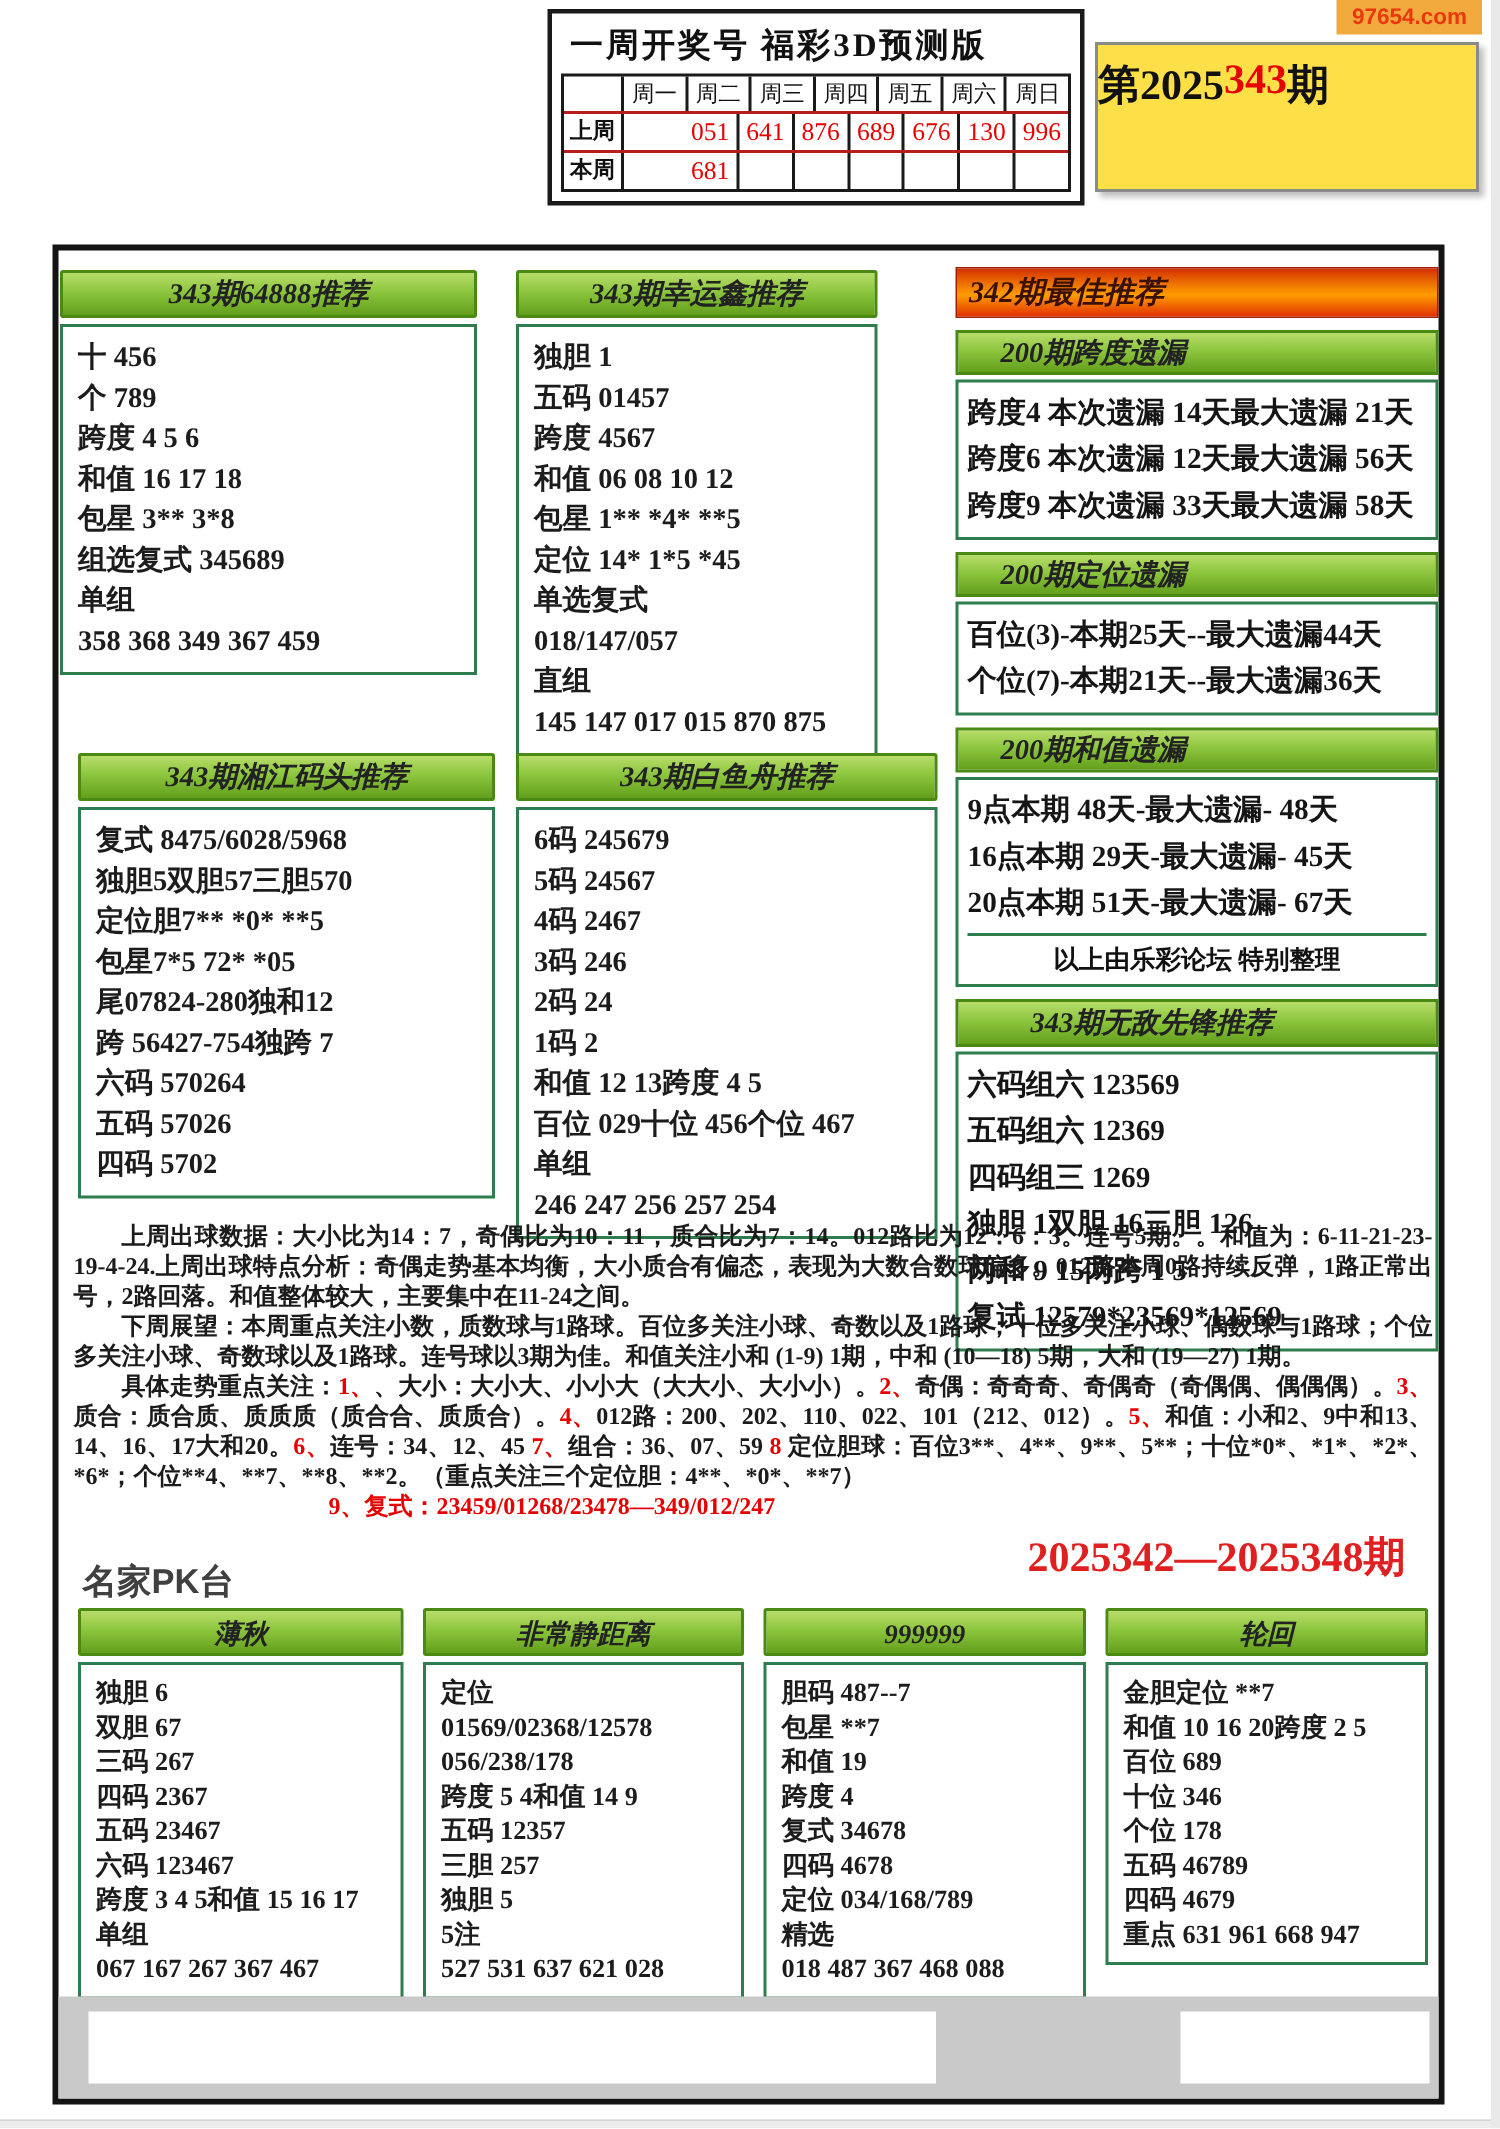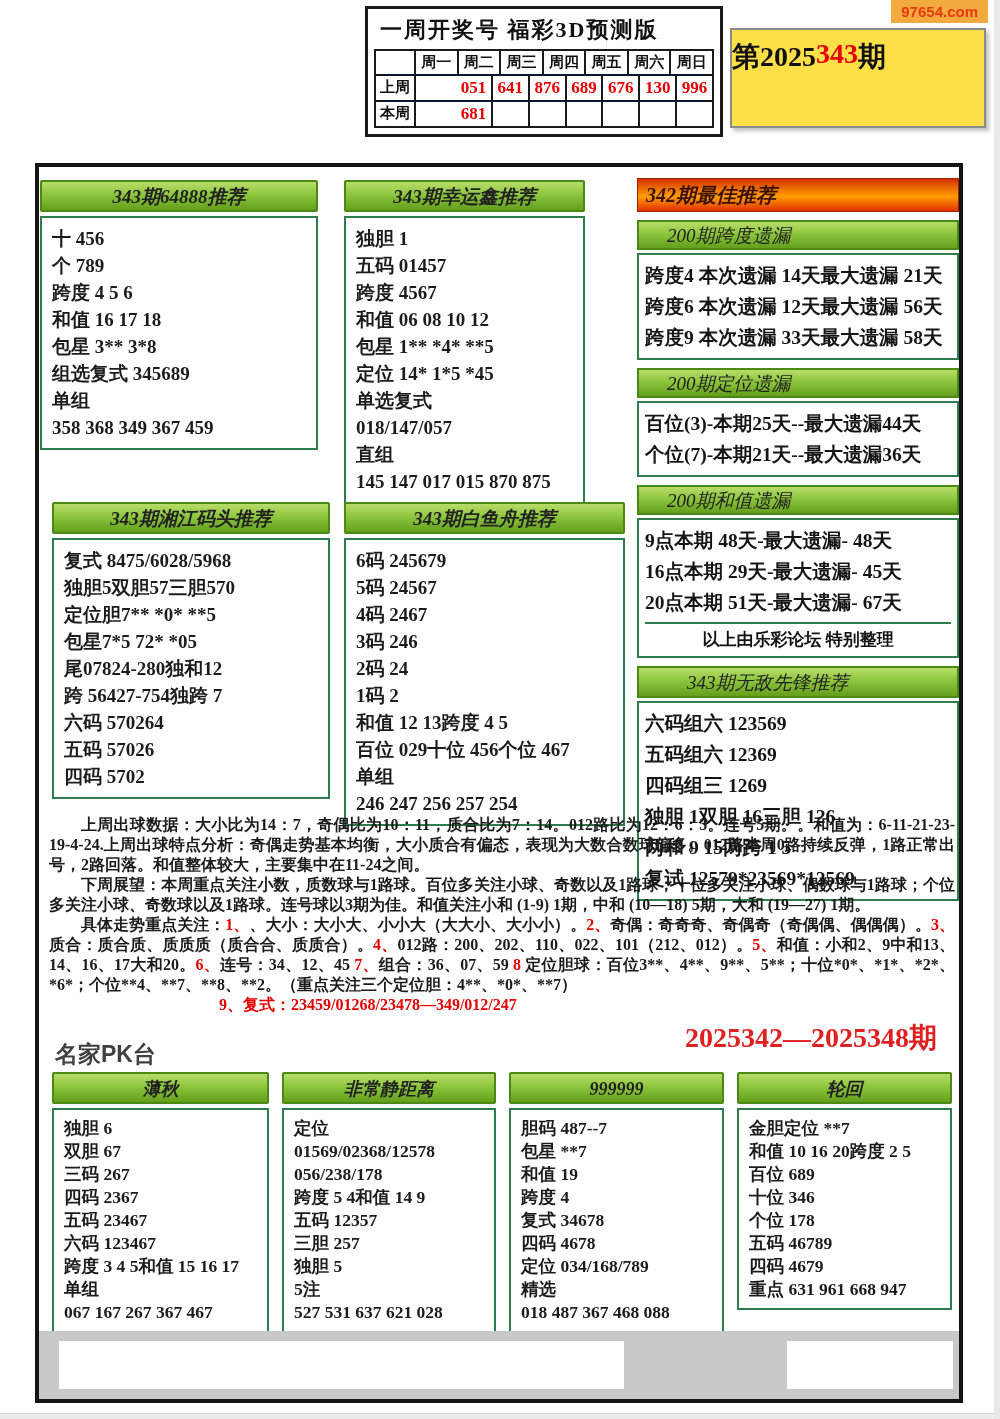--- a/index.html
+++ b/index.html
@@ -6,23 +6,23 @@
   html,body { width:1000px; height:1419px; background:#ffffff; font-family:"Liberation Serif","DejaVu Serif",serif; }
   .page { position:relative; width:1000px; height:1419px; background:#fff; overflow:hidden; border-right:6px solid #e9e9e9; }
 
   
   .site-tag { position:absolute; top:0; right:6px; background:#f2a93e; color:#e8380d; font-family:"Liberation Sans",sans-serif;
               font-size:15px; font-weight:bold; padding:3px 10px; }
   .week-box { position:absolute; left:365px; top:6px; width:358px; background:#fff; border:3px solid #1a1a1a; padding:4px 6px 6px; }
   .week-title { font-size:22px; font-weight:bold; letter-spacing:2px; padding:2px 0 4px 6px; color:#111; }
   .wtable { border:2px solid #1a1a1a; }
   .trow { display:flex; }
-  .trow + .trow { border-top:2px solid #0f172a;gap:40px; }
+  .trow + .trow { border-top:2px solid #b91c1c;gap:40px; }
   .tlabel { width:40px; font-size:15px; font-weight:bold; text-align:center; border-right:2px solid #1a1a1a; padding:2px 0; color:#111; }
-  .tcell { flex:1; text-align:center; font-size:15px; font-weight:bold; padding:2px 0; border-right:2px solid #1a1a1a; color:#111; }
+  .tcell { flex:1; text-align:center; font-size:15px; font-weight:normal; padding:2px 0; border-right:2px solid #1a1a1a; color:#111; }
   .trow .tcell:last-child { border-right:none; }
   .vals .tcell { color:#e60000; font-size:17px; }
   .issue-box { position:absolute; left:730px; top:28px; width:256px; height:100px; background:#fde047; border:2px solid #8a8a8a;
                box-shadow:3px 3px 4px rgba(0,0,0,.25); display:flex; justify-content:flex-start; padding-top:8px; }
   .issue-box span { font-size:28px; font-weight:bold; color:#111; }
   .issue-box .red { color:#e60000; }
 
   
   .main { position:absolute; left:35px; top:163px; width:928px; height:1240px; border:4px solid #141414; background:#fff; }
 
@@ -32,21 +32,21 @@
                background:linear-gradient(180deg,#b8dc6a 0%,#8cc63e 45%,#649f1c 100%); border:2px solid #4a8a14; border-radius:2px;
                font-style:italic; }
   .pbox-body { border:2px solid #2f7d4f; background:#fff; margin-top:4px; padding:7px 10px; }
   .pbox-body .line { font-size:19px; font-weight:bold; color:#1c1c1c; line-height:27px; white-space:nowrap; }
 
   
   .col3 { position:absolute; left:598px; top:11px; width:322px; }
   .banner { height:34px; line-height:32px; font-size:20px; font-weight:bold; color:#3a1000; padding-left:8px; font-style:italic;
             background:linear-gradient(180deg,#d33000 0%,#f07800 35%,#ff9d00 55%,#e13000 100%); border:1px solid #a02000; }
   .rsec { margin-top:8px; }
-  .rsec-head { height:30px; line-height:28px; font-size:19px; font-weight:normal; font-style:italic; color:#222; padding-left:28px;
+  .rsec-head { height:30px; line-height:28px; font-size:19px; font-weight:bold; font-style:italic; color:#222; padding-left:28px;
                background:linear-gradient(180deg,#b8dc6a 0%,#8cc63e 45%,#649f1c 100%); border:2px solid #4a8a14; }
   .rsec-body { border:2px solid #2f7d4f; background:#fff; margin-top:3px; padding:5px 6px; }
   .rsec-body .line { font-size:19.5px; font-weight:bold; color:#151515; line-height:31px; white-space:nowrap; }
   .rsec-foot { border-top:2px solid #2f7d4f; margin-top:4px; padding-top:4px; text-align:center; font-size:17px; font-weight:bold; color:#111; }
 
   
   .analysis { position:absolute; left:10px; top:648px; width:906px; color:#1b1b1b; }
   .analysis p { font-size:16px; font-weight:bold; line-height:20px; text-indent:2em; text-align:justify; }
   .analysis .red, .seg-r { color:#e60000; }
   .p4 { margin-left:170px; text-indent:0 !important; }

